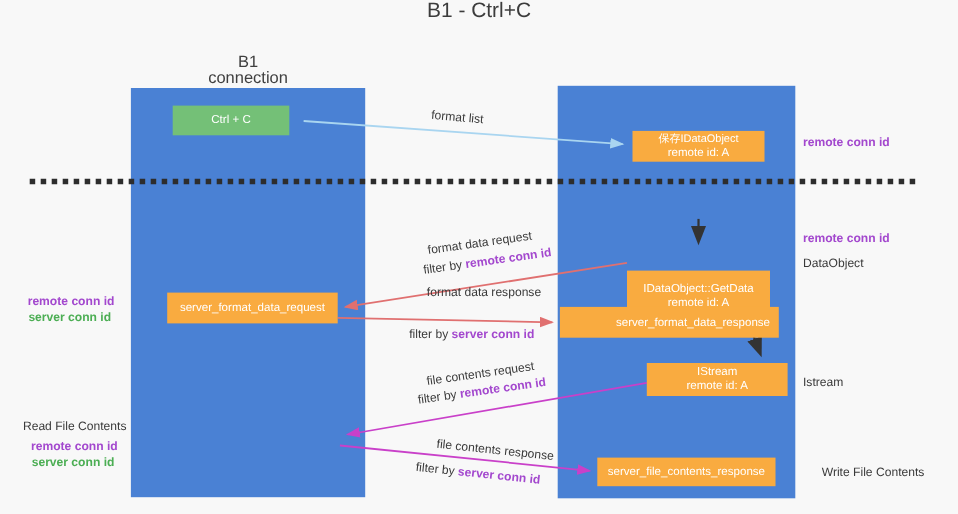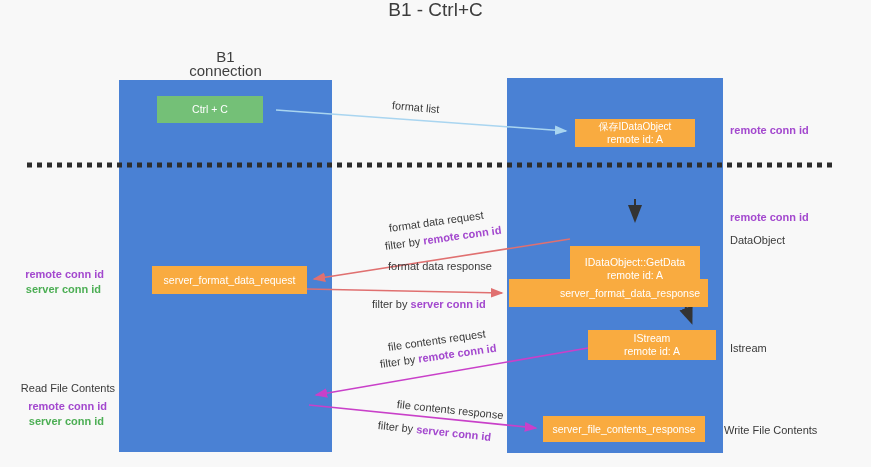--- a/index.html
+++ b/index.html
@@ -123,21 +123,21 @@
   <div class="flabel" style="left:397px; top:398px; transform:rotate(6deg);">file contents response</div>
   <div class="flabel" style="left:378px; top:419px; transform:rotate(6deg);">
     <span class="dark">filter by</span>
     <span class="purple">server conn id</span>
   </div>
 
   <div class="side purple" style="left:730px; top:124px;">remote conn id</div>
   <div class="side purple" style="left:730px; top:211px;">remote conn id</div>
   <div class="side dark" style="left:730px; top:234px;">DataObject</div>
   <div class="side dark" style="left:730px; top:342px;">Istream</div>
-  <div class="side dark" style="left:724px; top:424px;text-align:center;">Write File Contents</div>
+  <div class="side dark" style="left:747px; top:424px;text-align:center;">Write File Contents</div>
 
   <div class="side purple ralign" style="left:0px; top:268px; width:104px;">remote conn id</div>
   <div class="side greent ralign" style="left:0px; top:283px; width:101px;">server conn id</div>
   <div class="side dark ralign" style="left:0px; top:382px; width:115px;text-align:right;">Read File Contents</div>
   <div class="side purple ralign" style="left:0px; top:400px; width:107px;">remote conn id</div>
   <div class="side greent ralign" style="left:0px; top:415px; width:104px;">server conn id</div>
 
 </div>
 
 </body></html>

